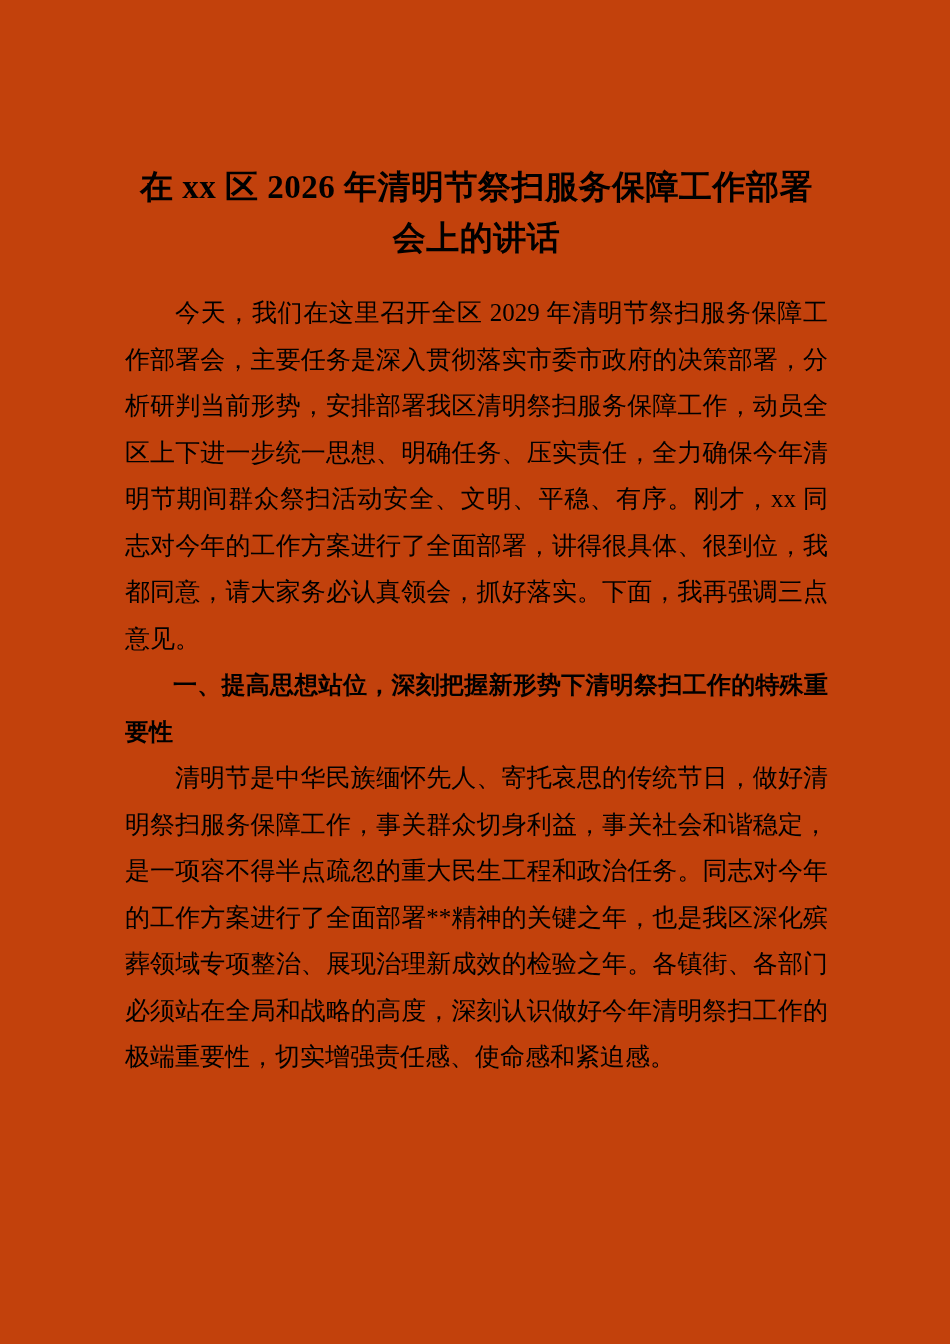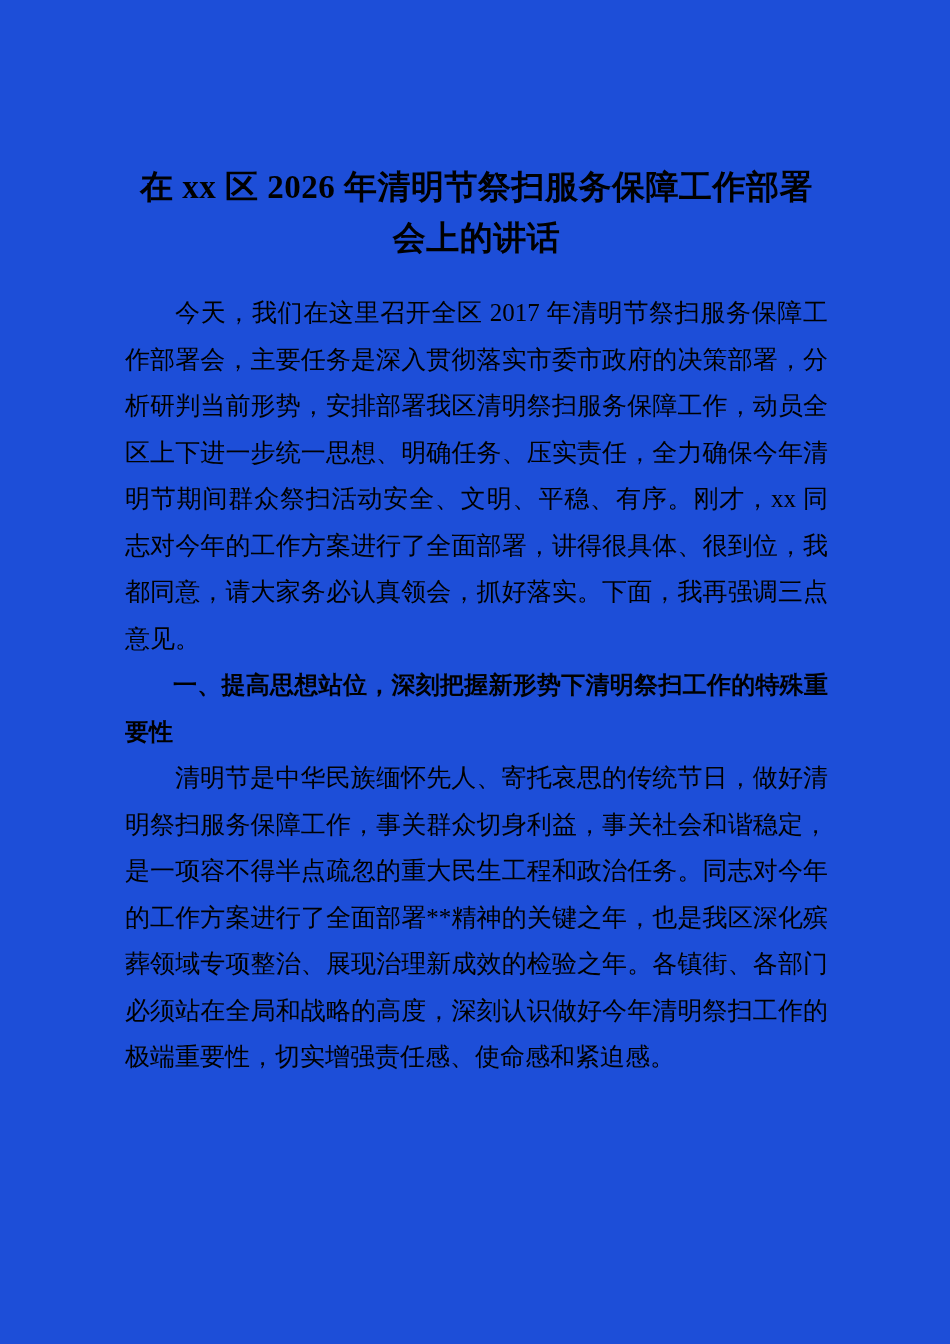--- a/index.html
+++ b/index.html
@@ -9,21 +9,21 @@
   }
   body {
     height: 1344px;
     overflow: hidden;
     font-family: "Liberation Serif", "DejaVu Serif", serif;
     color: #000000;
   }
   .page {
     width: 950px;
     height: 1344px;
-    background: #1d4ed8;
+    background: #c2410c;
     padding: 162px 122px 0 125px;
   }
   .doc-title {
     font-size: 33px;
     font-weight: bold;
     text-align: center;
     line-height: 51px;
     letter-spacing: 0.5px;
     margin-bottom: 26px;
     font-family: "Liberation Serif", "DejaVu Serif", serif;
@@ -49,18 +49,18 @@
     word-break: break-all;
   }
 </style>
 </head>
 <body>
 
 <div class="page">
   <h1 class="doc-title">在 xx 区 2026 年清明节祭扫服务保障工作部署会上的讲话</h1>
 
 
-  <p class="body-para">今天，我们在这里召开全区 2017 年清明节祭扫服务保障工作部署会，主要任务是深入贯彻落实市委市政府的决策部署，分析研判当前形势，安排部署我区清明祭扫服务保障工作，动员全区上下进一步统一思想、明确任务、压实责任，全力确保今年清明节期间群众祭扫活动安全、文明、平稳、有序。刚才，xx 同志对今年的工作方案进行了全面部署，讲得很具体、很到位，我都同意，请大家务必认真领会，抓好落实。下面，我再强调三点意见。</p>
+  <p class="body-para">今天，我们在这里召开全区 2029 年清明节祭扫服务保障工作部署会，主要任务是深入贯彻落实市委市政府的决策部署，分析研判当前形势，安排部署我区清明祭扫服务保障工作，动员全区上下进一步统一思想、明确任务、压实责任，全力确保今年清明节期间群众祭扫活动安全、文明、平稳、有序。刚才，xx 同志对今年的工作方案进行了全面部署，讲得很具体、很到位，我都同意，请大家务必认真领会，抓好落实。下面，我再强调三点意见。</p>
 
   <h2 class="section-heading">一、提高思想站位，深刻把握新形势下清明祭扫工作的特殊重要性</h2>
 
   <p class="body-para">清明节是中华民族缅怀先人、寄托哀思的传统节日，做好清明祭扫服务保障工作，事关群众切身利益，事关社会和谐稳定，是一项容不得半点疏忽的重大民生工程和政治任务。同志对今年的工作方案进行了全面部署**精神的关键之年，也是我区深化殡葬领域专项整治、展现治理新成效的检验之年。各镇街、各部门必须站在全局和战略的高度，深刻认识做好今年清明祭扫工作的极端重要性，切实增强责任感、使命感和紧迫感。</p>
 </div>
 
 </body></html>

